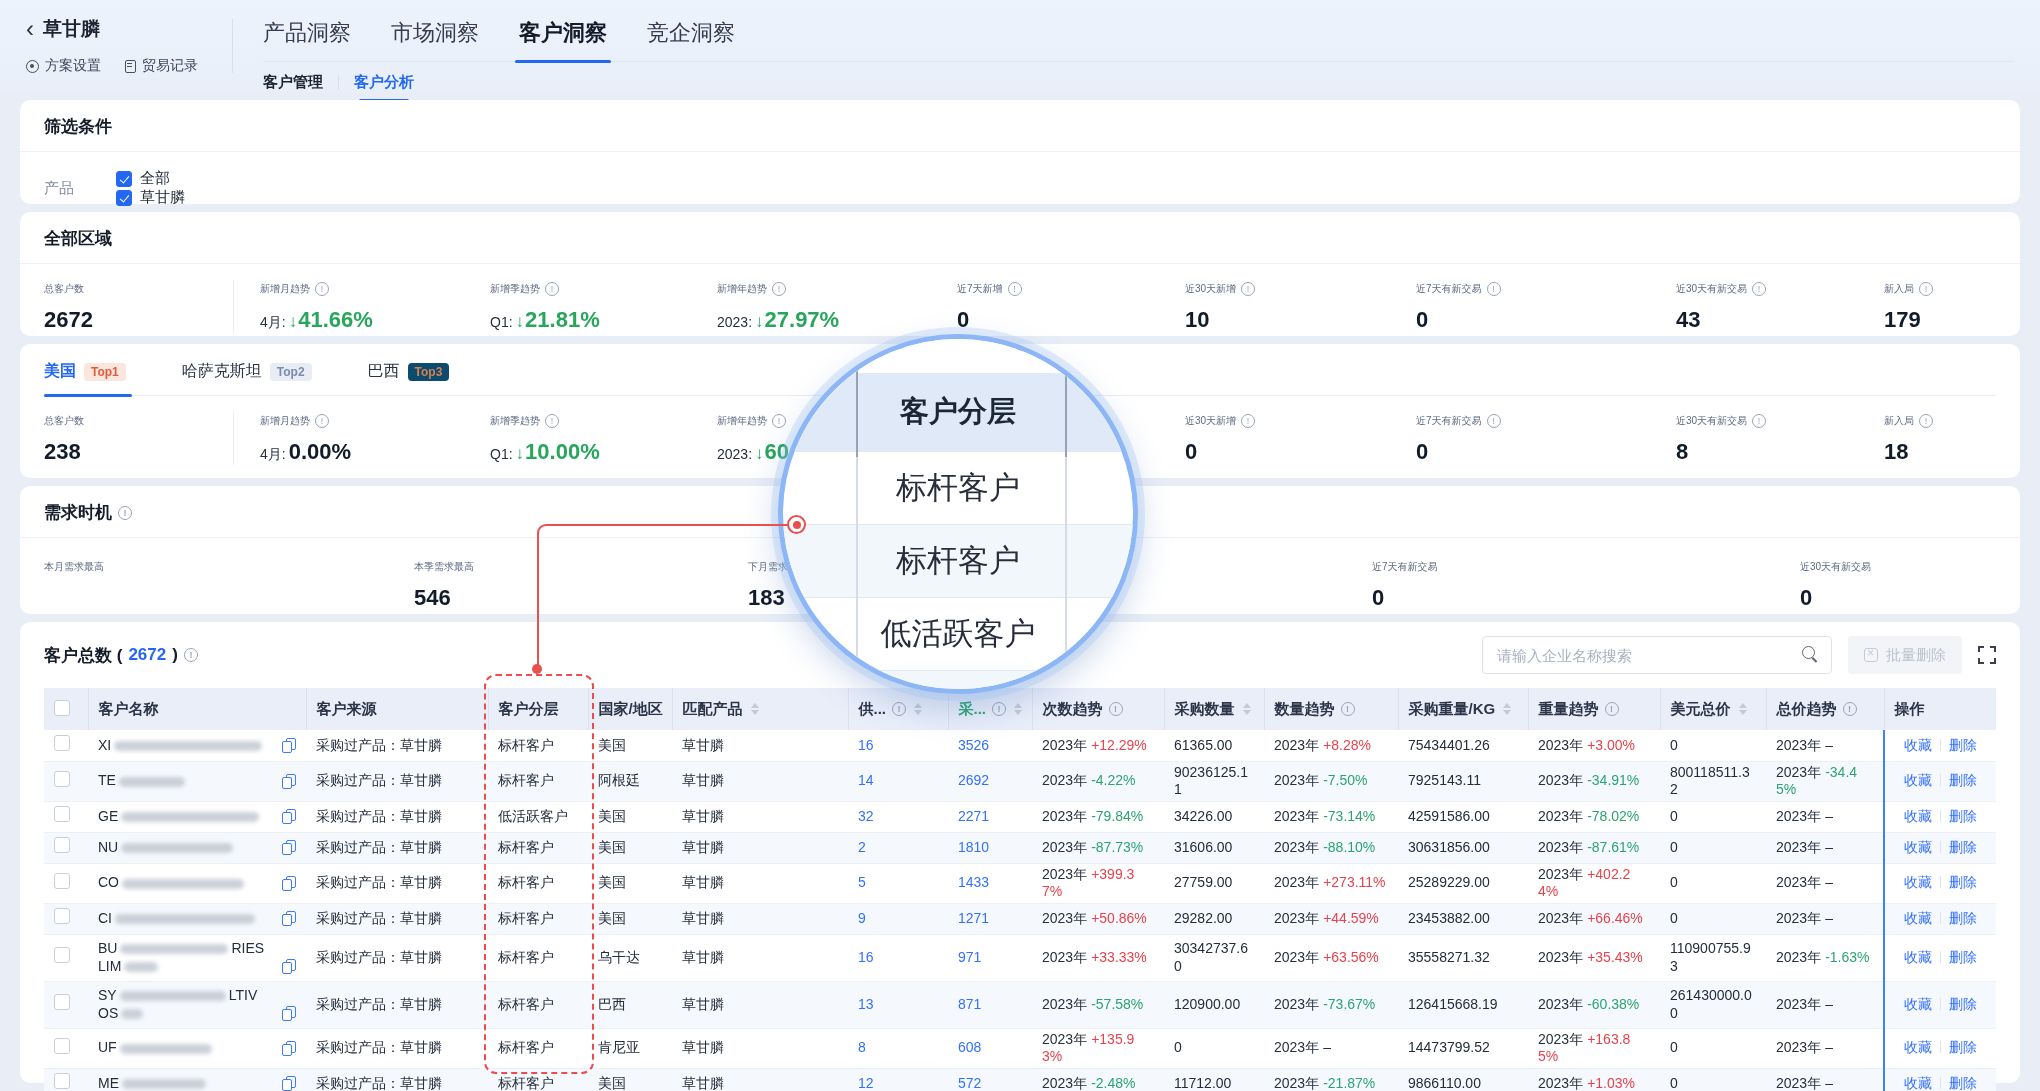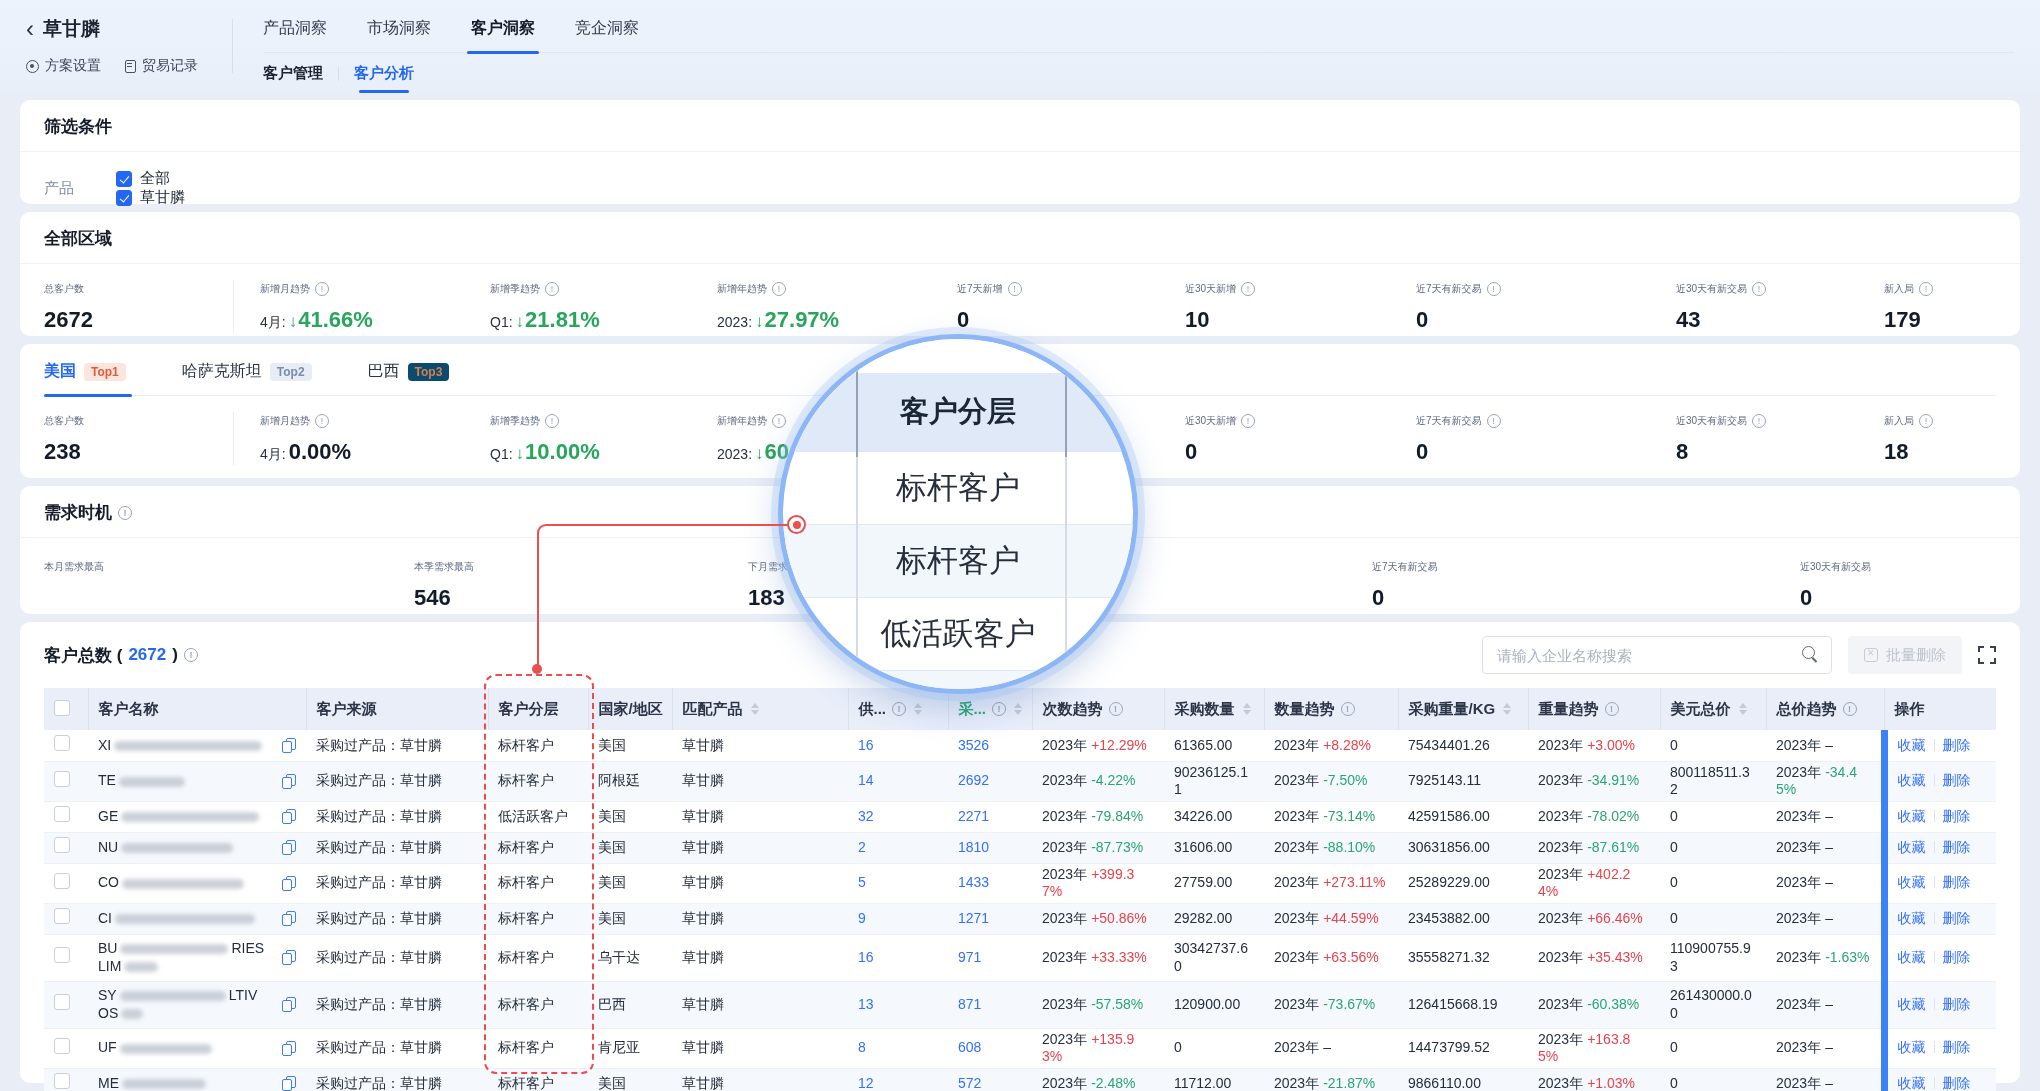--- a/index.html
+++ b/index.html
@@ -13,21 +13,21 @@
   .title-row{display:flex;align-items:center;gap:9px;font-size:19px;font-weight:700;color:#1c2432}
   .back{font-size:24px;line-height:18px;color:#2a3342;cursor:pointer;font-weight:400}
   .tools{margin-top:15px;display:flex;gap:24px;color:#3c4656;font-size:14px}
   .tool{display:flex;align-items:center;gap:6px;cursor:pointer}
   .ic-target{width:13px;height:13px;border:1.5px solid #46505f;border-radius:50%;position:relative;display:inline-block}
   .ic-target::after{content:"";position:absolute;left:3px;top:3px;width:4px;height:4px;background:#46505f;border-radius:50%}
   .ic-clipboard{width:11px;height:13px;border:1.5px solid #46505f;border-radius:2px;position:relative;display:inline-block}
   .ic-clipboard::before{content:"";position:absolute;left:1px;top:2px;width:5px;height:1.5px;background:#46505f;box-shadow:0 3px 0 #46505f}
   .vdiv{width:1px;background:#d8dfeb;height:54px;margin:19px 30px 0 10px}
   .tabs-block{flex:1;padding-top:18px}
-  .main-tabs{display:flex;gap:40px;font-size:16px;color:#343d4e;padding-bottom:13px;border-bottom:1px solid #e1e7f1}
+  .main-tabs{display:flex;gap:40px;font-size:22px;color:#343d4e;padding-bottom:13px;border-bottom:1px solid #e1e7f1}
   .main-tab{cursor:pointer;position:relative}
   .main-tab.active{font-weight:700;color:#141c2a}
   .main-tab.active::after{content:"";position:absolute;left:-4px;right:-4px;bottom:-15px;height:3px;background:#2468f2;border-radius:2px}
   .sub-tabs{display:flex;align-items:center;gap:15px;margin-top:11px;font-size:15px;font-weight:600;color:#1c2432}
   .sub-tab{cursor:pointer;position:relative}
   .sub-tab.active{color:#2468f2}
   .sub-tab.active::after{content:"";position:absolute;left:8%;right:8%;bottom:-10px;height:3px;background:#2468f2;border-radius:2px}
   .sub-sep{width:1px;height:14px;background:#d9dfe9}
 
   
@@ -107,34 +107,34 @@
     linear-gradient(#39414f,#39414f) right 0 bottom 0/6px 2px,
     linear-gradient(#39414f,#39414f) right 0 bottom 0/2px 6px;
     background-repeat:no-repeat}
 
   table{border-collapse:collapse;table-layout:fixed;width:1952px;margin-top:14px}
   th{background:#e9eef9;height:42px;font-size:15px;font-weight:600;color:#2c3547;text-align:left;padding:0 10px;border-right:1px solid #dbe1ef;white-space:nowrap;overflow:hidden}
   th:last-child{border-right:none;text-align:center}
   td{height:31px;border-bottom:1px solid #edf1f6;padding:2px 10px;font-size:14px;color:#242d3b;overflow:hidden;word-break:break-all;line-height:1.25}
   tr.alt td{background:#f5f9fd}
   tr.tall td{height:47px}
-  td.op{border-left:7px solid #3b82f6;white-space:nowrap}
+  td.op{border-left:2px solid #3b82f6;text-align:center;white-space:nowrap}
   .link{color:#3370ff;cursor:pointer;text-decoration:none}
   .act-sep{display:inline-block;width:1px;height:12px;background:#dfe4ec;margin:0 8px;vertical-align:-1px}
   .th-inner{display:flex;align-items:center;gap:6px}
   .th-green{color:#2ba471}
   .sort{display:inline-flex;flex-direction:column;gap:2px;margin-left:2px}
   .sort i{width:0;height:0;border-left:4px solid transparent;border-right:4px solid transparent;display:block}
   .sort .up{border-bottom:5px solid #c3cad8}
   .sort .down{border-top:5px solid #c3cad8}
   .trend .yr{color:#27303f;margin-right:4px}
   .trend .red{color:#e8434d}
   .trend .green{color:#2ba471}
   .trend .dash{color:#27303f}
-  .name-cell{display:flex;align-items:center;gap:4px}
+  .name-cell{display:flex;align-items:flex-end;gap:4px}
   .name-lines{flex:1;min-width:0}
   .blob{display:inline-block;height:10px;border-radius:5px;background:#bfc5cf;filter:blur(2px);vertical-align:middle;margin:0 3px;opacity:.8}
   .copy-icon{position:relative;width:14px;height:16px;flex:none;margin-top:1px;cursor:pointer;display:inline-block}
   .copy-icon::before{content:"";position:absolute;left:4px;top:0;width:8px;height:10px;border:1.6px solid #3f7bf7;border-radius:2px}
   .copy-icon::after{content:"";position:absolute;left:0;top:3px;width:8px;height:10px;border:1.6px solid #3f7bf7;border-radius:2px;background:#fff}
 
   
   .overlay{position:absolute;inset:0;pointer-events:none;z-index:50}
   .mag-circle{position:absolute;left:778px;top:334px;width:360px;height:360px;border-radius:50%;background:#fff;border:5px solid #8cb6f6;overflow:hidden;box-shadow:0 0 0 7px rgba(160,195,245,.30),0 14px 34px rgba(80,120,190,.32)}
   .mag-spacer{height:34px;background:#fff}

